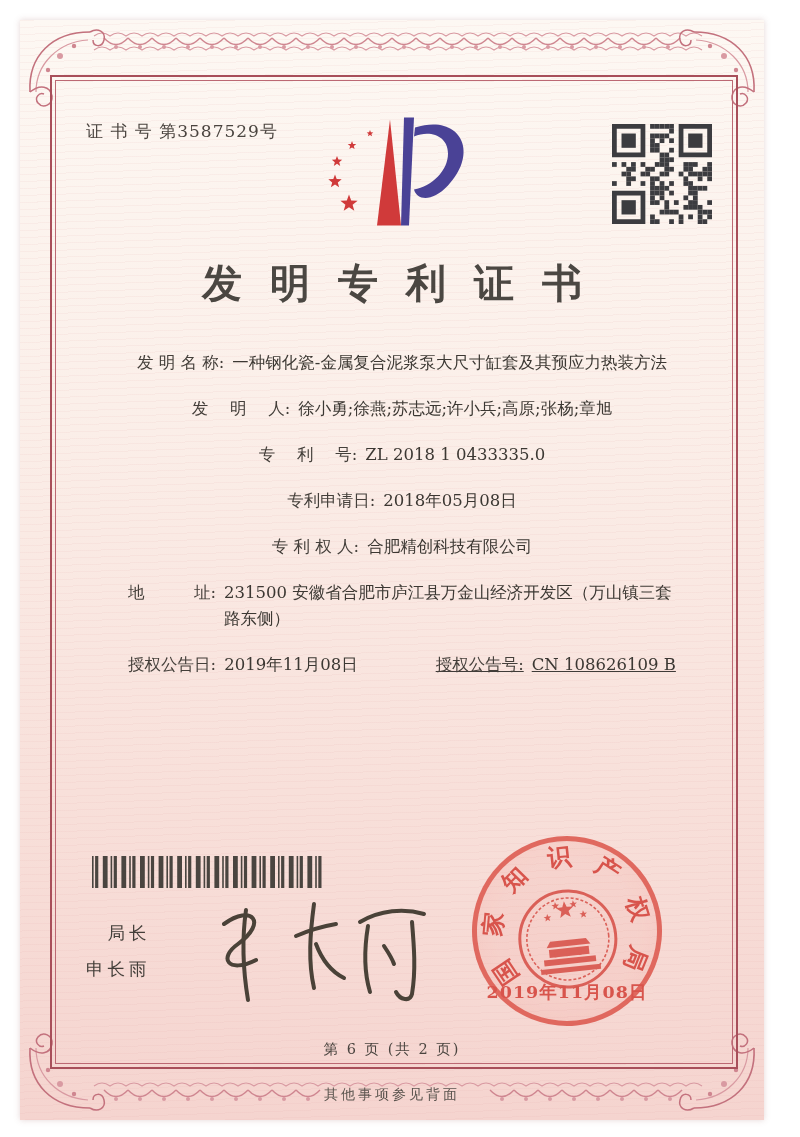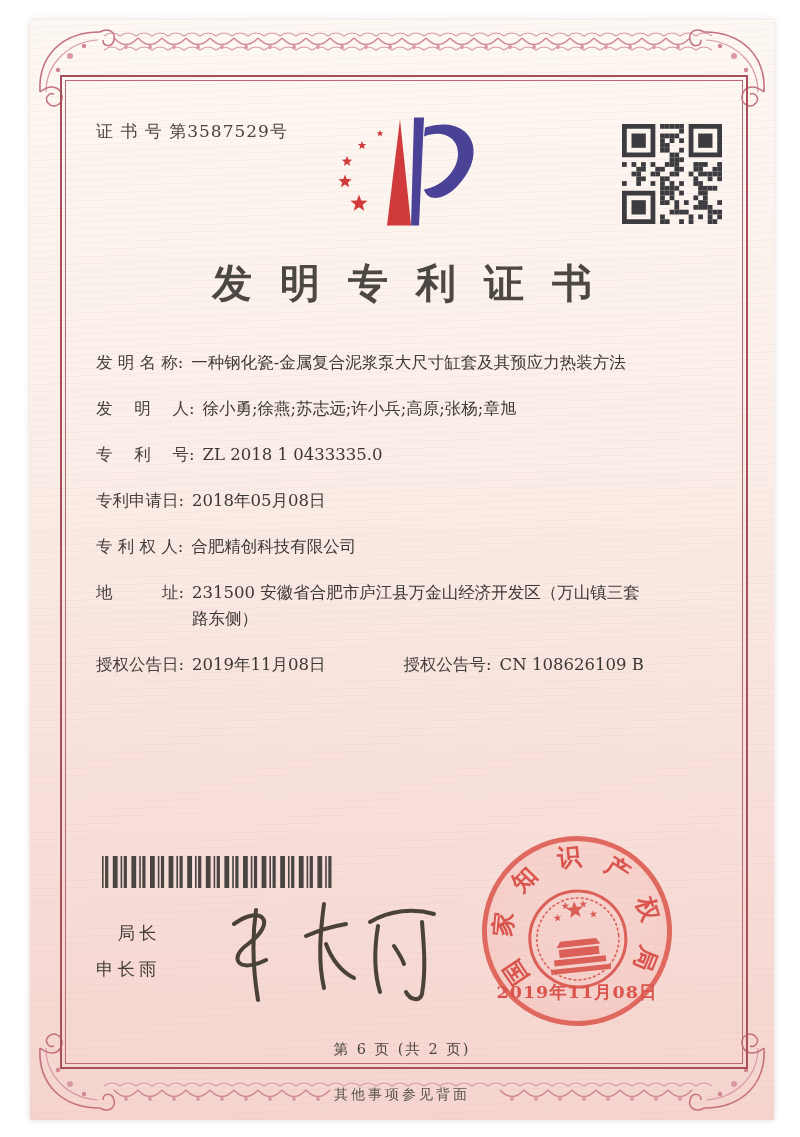--- a/index.html
+++ b/index.html
@@ -1,47 +1,47 @@
 <!DOCTYPE html>
 <html><head>
 <meta charset="utf-8">
 <style>
   html,body{margin:0;padding:0;}
   body{
     width:800px;height:1137px;position:relative;background:#ffffff;
     font-family:"DejaVu Serif","Liberation Serif",serif;color:#3f3b38;overflow:hidden;
   }
   .paper{
-    position:absolute;left:30px;top:20px;width:744px;height:1100px;
+    position:absolute;left:20px;top:20px;width:744px;height:1100px;
     background:linear-gradient(180deg,#fdf8f3 0%,#fbefe9 35%,#f8e0da 70%,#f5d4cf 100%);
     box-shadow:0 0 6px rgba(150,90,90,.25);
   }
   .paper::before{
     content:"";position:absolute;inset:0;
     background:repeating-linear-gradient(178deg,rgba(224,164,164,.10) 0 1px,transparent 1px 7px);
     pointer-events:none;
   }
   .lace{position:absolute;left:0;top:0;width:744px;height:1100px;pointer-events:none;}
   .frame{position:absolute;left:30px;top:55px;width:684px;height:990px;border:2px solid #a84f5a;}
   .frame-inner{position:absolute;inset:3px;border:1px solid #bc6873;}
   .cert-no{position:absolute;left:66px;top:100px;font-size:17px;letter-spacing:1px;color:#4a443f;}
   .logo{position:absolute;left:298px;top:92px;width:170px;height:118px;}
   .qr{position:absolute;left:592px;top:104px;width:100px;height:100px;}
   .title{
     position:absolute;left:0;top:236px;width:100%;text-align:center;
     font-size:40px;font-weight:bold;color:#4b4742;letter-spacing:28px;text-indent:28px;
   }
   .fields{position:absolute;left:66px;top:330px;width:632px;font-size:16.5px;}
-  .frow{display:flex;margin-bottom:20px;line-height:26px;}
+  .frow{display:flex;margin-bottom:20px;line-height:26px;justify-content:center;}
   .flabel{white-space:pre;flex:none;color:#443f3a;}
   .fvalue{margin-left:8px;color:#3c3833;}
   .addr .fvalue{max-width:452px;}
   .grant-row{display:flex;gap:20px;}
   .grant-row .pair{display:flex;}
-  .grant-row .pair+.pair{margin-left:58px;}
+  .grant-row .pair+.pair{margin-left:58px;text-decoration:underline;}
   .paras{position:absolute;left:66px;top:660px;width:616px;font-size:16px;line-height:1.92;text-align:justify;}
   .paras p{margin:0 0 4px 0;text-indent:2em;}
   .barcode{position:absolute;left:72px;top:836px;width:235px;height:32px;}
   .signer{position:absolute;left:66px;top:896px;font-size:17.5px;line-height:2.05;letter-spacing:4px;color:#443f3a;text-align:right;}
   .signature{position:absolute;left:188px;top:858px;width:240px;height:130px;}
   .seal{position:absolute;left:452px;top:816px;width:190px;height:190px;transform:rotate(-6deg);}
   .seal-ring{
     position:absolute;inset:0;border-radius:50%;
     border:5px solid rgba(219,82,72,.82);
     background:radial-gradient(circle,rgba(240,130,118,.10) 55%,rgba(238,120,110,.20) 100%);

